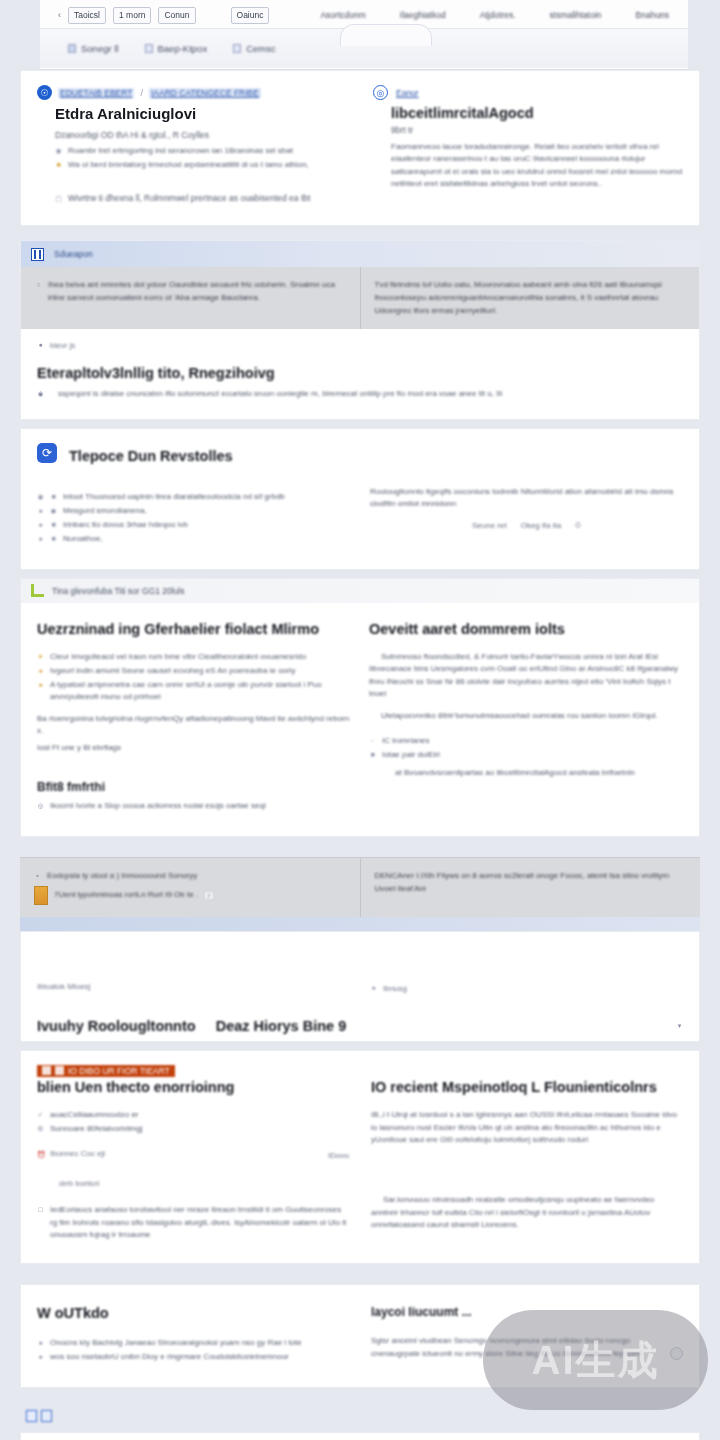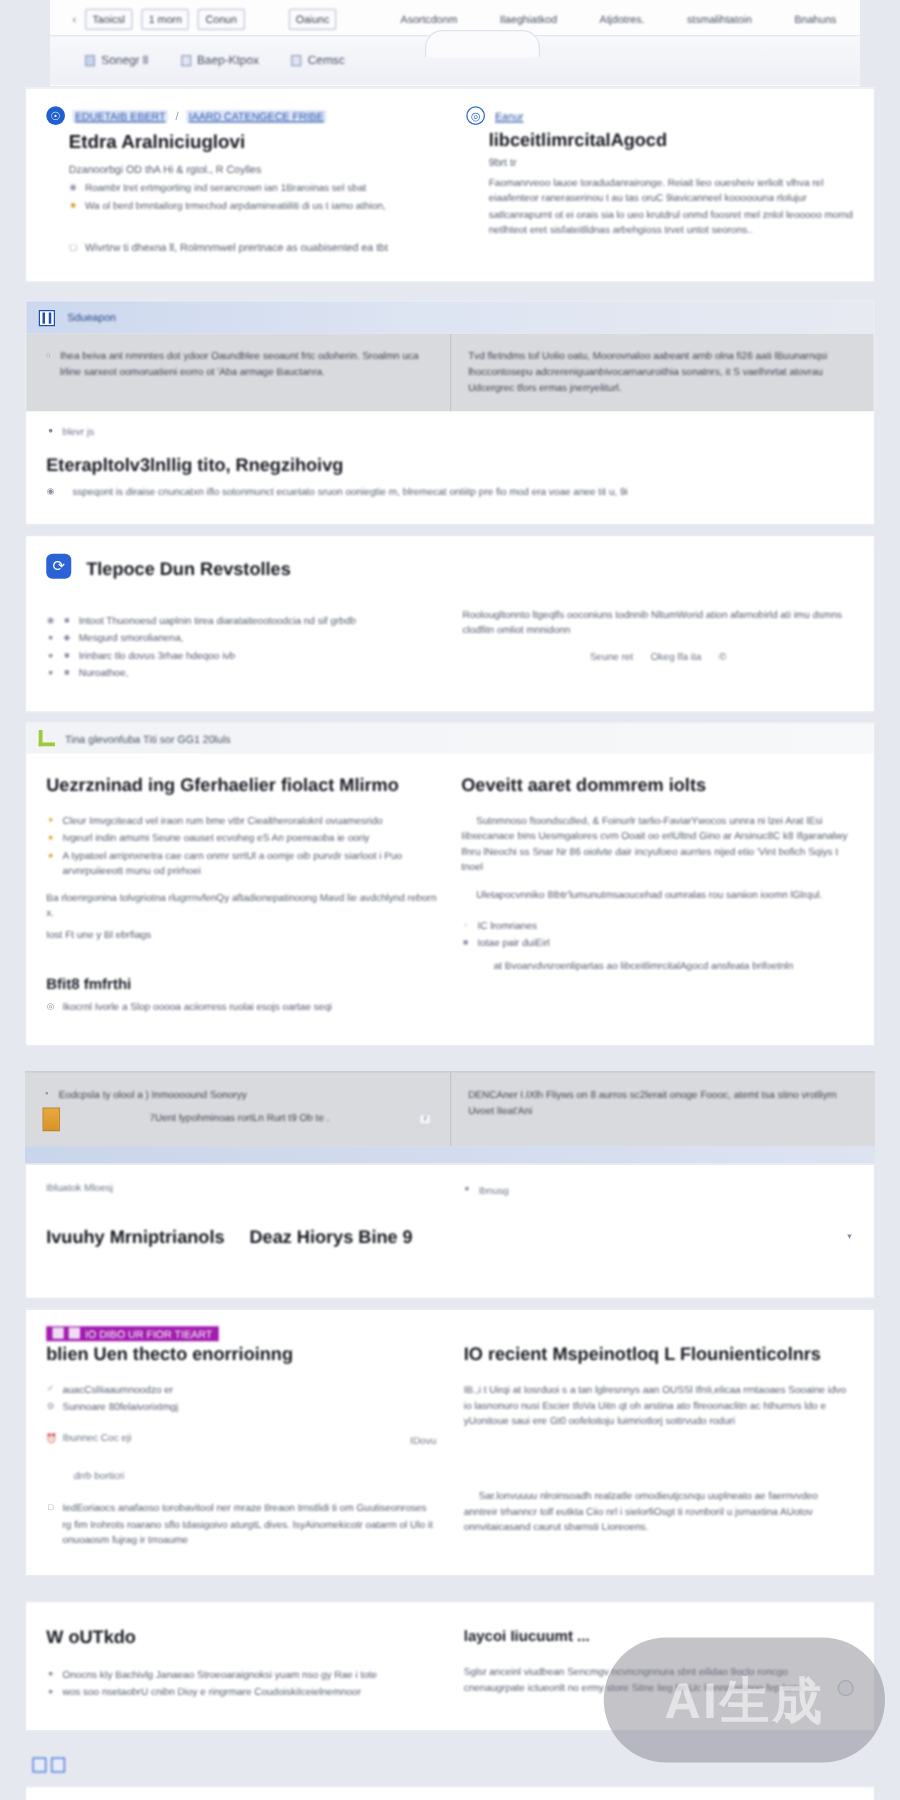--- a/index.html
+++ b/index.html
@@ -110,21 +110,21 @@
   .green-head-label { font-size: 8.5px; color: #4a5165; filter: blur(0.9px); }
 
   .badge-sq {
     width: 20px; height: 20px; border-radius: 5px; background: #2b62d6;
     display:flex; align-items:center; justify-content:center; flex:0 0 auto;
     color:#fff; font-size: 12px;
   }
 
   .tag-blue {
     display:inline-flex; align-items:center; gap:4px;
-    background: #a21caf; color:#fff; font-size: 8.5px; padding: 1px 5px; filter: blur(0.85px);
+    background: #c2410c; color:#fff; font-size: 8.5px; padding: 1px 5px; filter: blur(0.85px);
   }
   .tag-sq { width:9px; height:9px; background:#fff; opacity:.85; display:inline-block; }
 
   .twocol { display: flex; gap: 20px; }
   .twocol > div { flex: 1; min-width: 0; }
 
   .small-label { font-size: 8px; color: #6e7488; filter: blur(0.95px); }
 
   .inline-actions { display:flex; gap: 14px; justify-content:center; margin-top:10px; font-size:8px; color:#6a7084; filter: blur(0.95px); }
 
@@ -361,44 +361,44 @@
 
     <div class="gap lg"></div>
 
     <div>
       <div class="callout" style="border-top:1px solid #c8cad2;">
         <div>
           <div style="display:flex;gap:6px;">
             <span class="bdot">▪</span>
             <p>Eodcpsla ty olool a ) Inmoooound Sonoryy</p>
           </div>
-          <div style="display:flex;gap:6px;align-items:center;margin-top:3px;justify-content:space-between;">
+          <div style="display:flex;gap:6px;align-items:center;margin-top:3px;">
             <i class="thumb"></i>
             <p>7Uent lypohminoas rortLn Rurt t9 Ob te .</p>
             <span class="chip-sm">r</span>
           </div>
         </div>
         <div>
           <p>DENCAner I.IXlh Fliyws on 8 aurros sc2lerait onoge Foooc, atemt tsa stino vrotliyrn Uvoet lIeat'Ani</p>
         </div>
       </div>
       <div style="height:14px;background:linear-gradient(90deg,#c9d5ea,#dde3f1);"></div>
     </div>
 
     <div class="card">
-      <div class="inner" style="padding:14px 16px 40px 16px;">
+      <div class="inner" style="padding:14px 16px 7px 16px;margin-top:36px;">
         <div class="twocol">
           <div class="small-label">Ibluatok Mloesj</div>
           <div class="small-label" style="display:flex;gap:6px;align-items:center;">
             <span class="bdot">●</span>
             <span>Ibnusg</span>
           </div>
         </div>
         <div class="twocol" style="margin-top:24px;align-items:center;">
-          <h2 class="title">Ivuuhy Mrniptrianols</h2>
+          <h2 class="title">Ivuuhy Roolougltonnto</h2>
           <div style="display:flex;justify-content:space-between;align-items:center;">
             <h2 class="title">Deaz Hiorys Bine 9</h2>
             <span class="bdot">▾</span>
           </div>
         </div>
       </div>
     </div>
 
     <div class="gap sm"></div>
 

